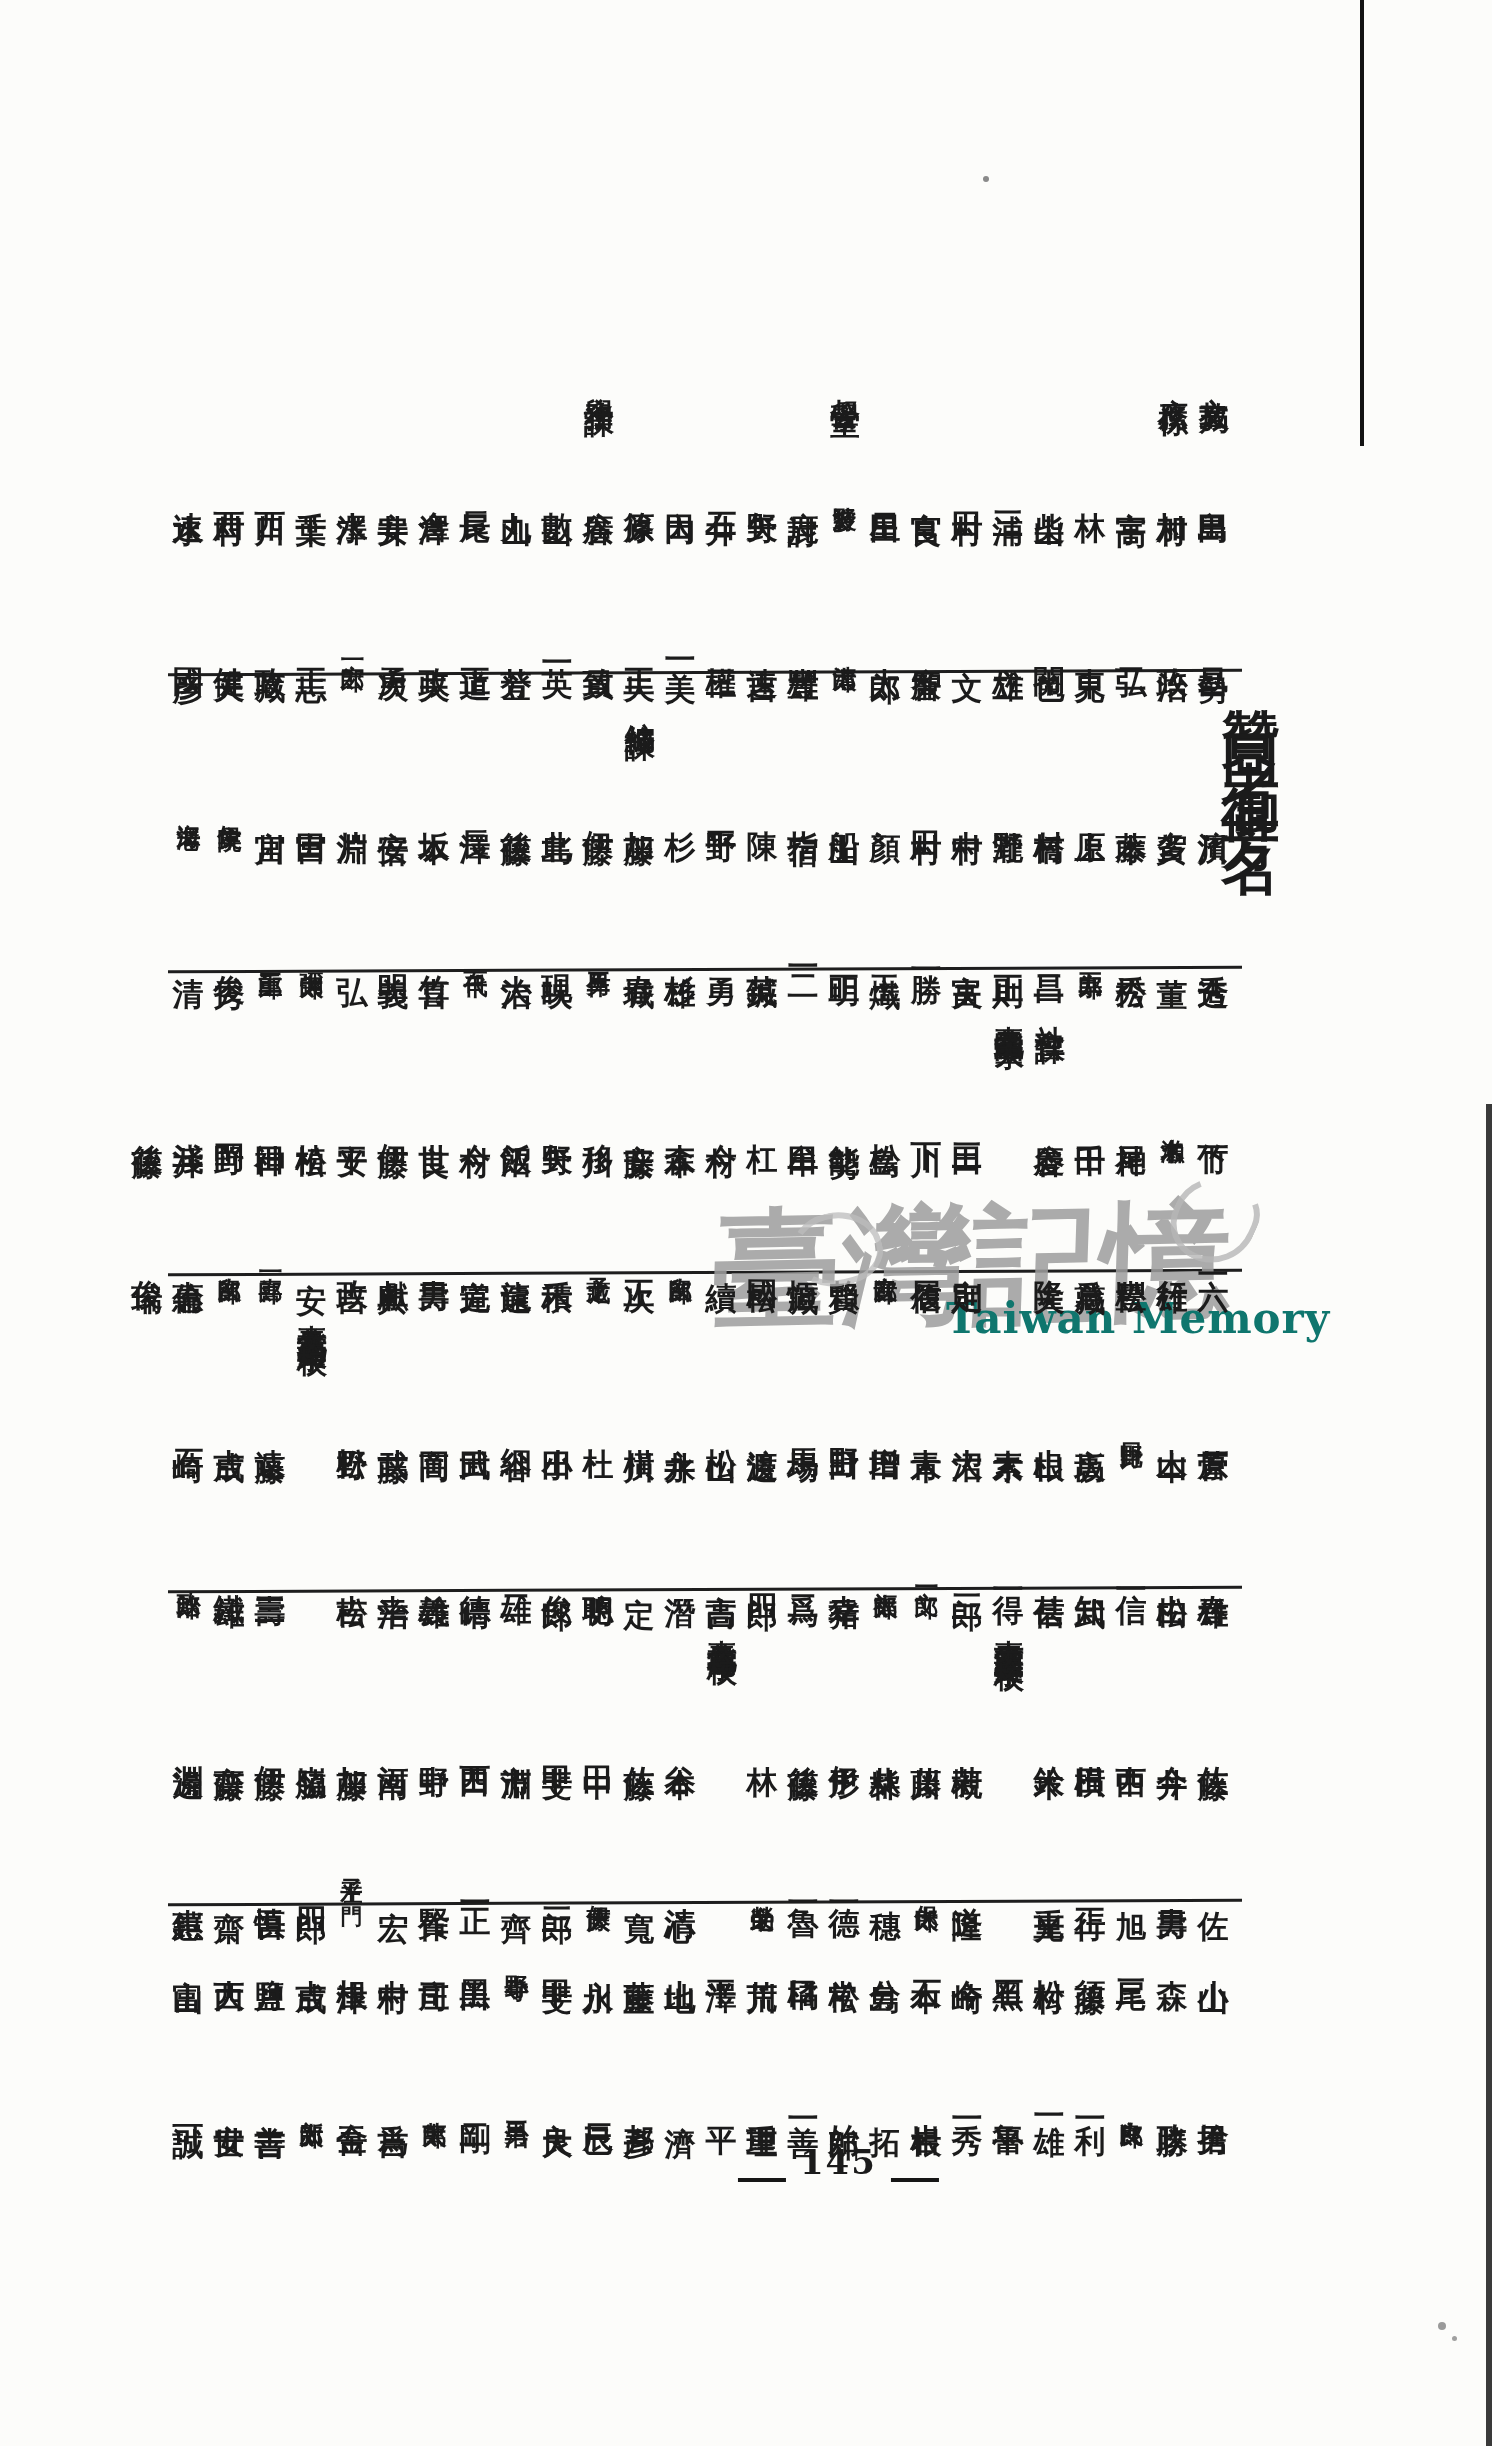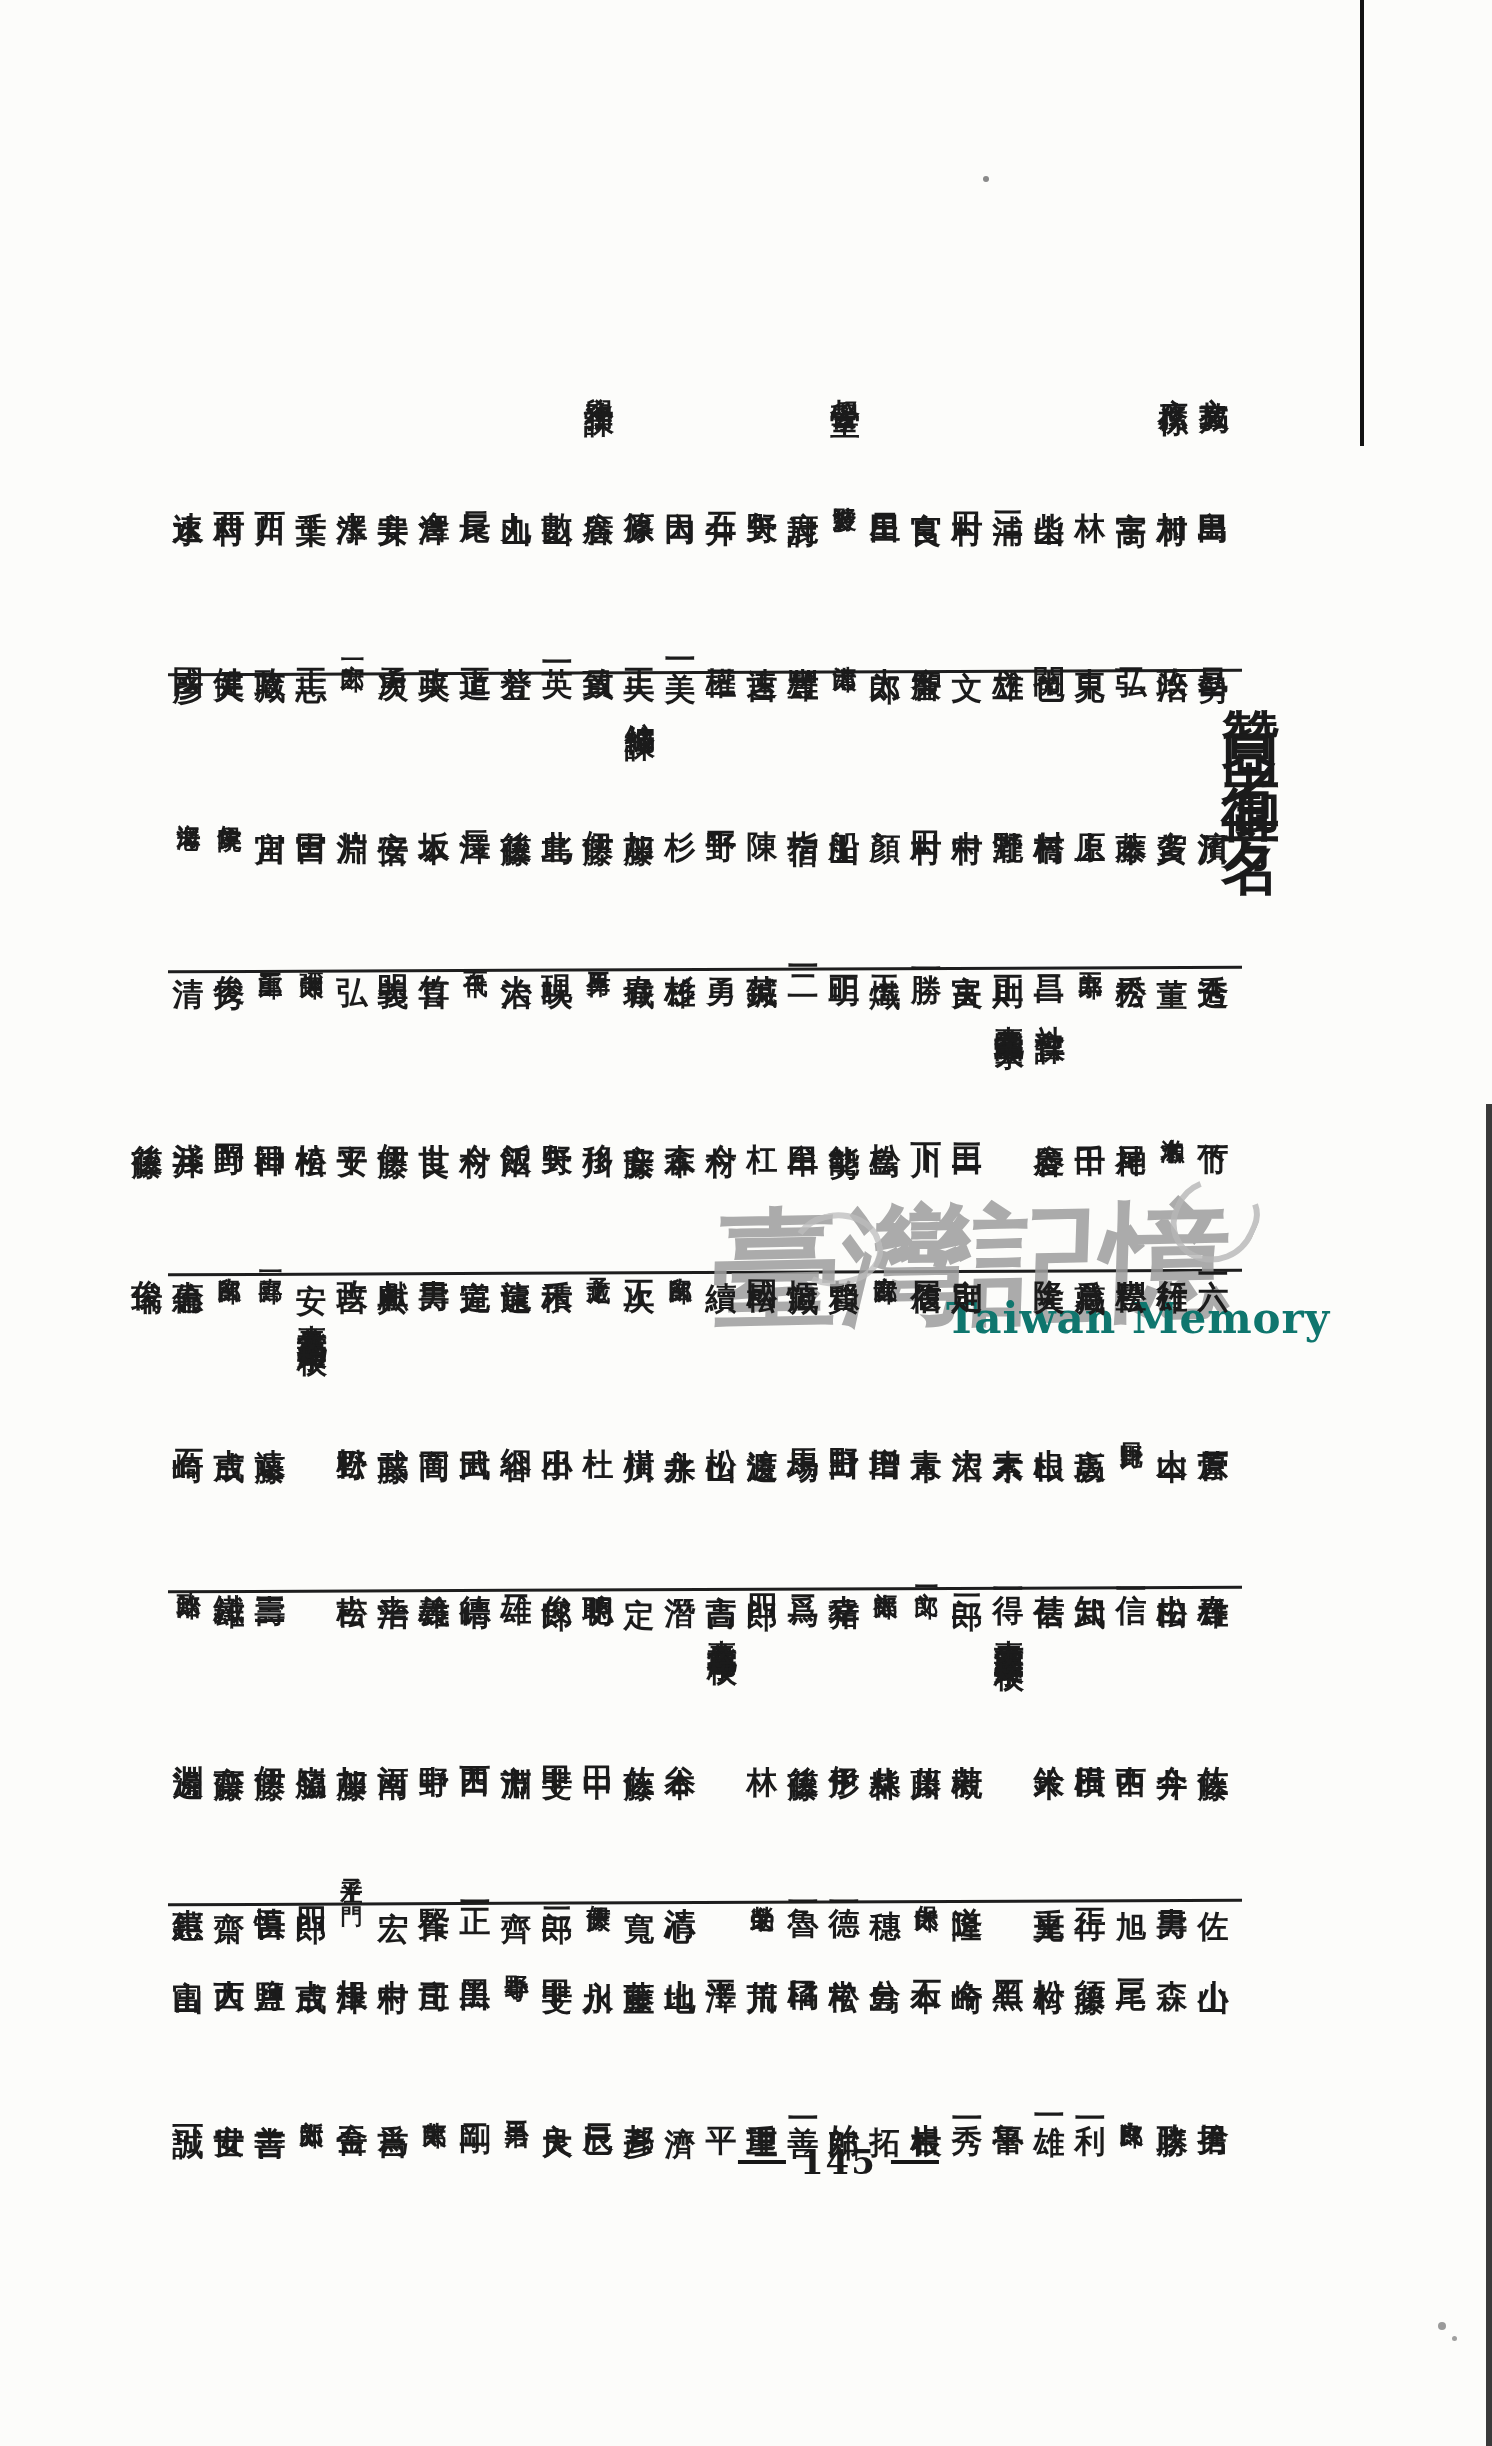--- a/index.html
+++ b/index.html
@@ -63,21 +63,21 @@
     position:absolute; top:1180px; left:712px; z-index:1;
     color:#9e9e9e; font-size:128px; font-weight:bold; letter-spacing:2px;
     transform:rotate(-1.2deg) skewX(-3deg); opacity:.85; white-space:nowrap;
   }
   .wm-latin {
     position:absolute; top:1294px; left:946px; z-index:1;
     color:#0f766e; font-size:42px; letter-spacing:1px; white-space:nowrap;font-weight:bold;
   }
 
   
-  .pageno { position:absolute; top:2142px; left:50%; transform:translateX(-4%); display:flex; align-items:center; gap:14px; z-index:2; }
+  .pageno { position:absolute; top:2142px; left:50%; transform:translateX(-4%); display:flex; align-items:flex-end; gap:14px; z-index:2; }
   .pageno .dash { width:48px; height:4px; background:#161616; }
   .pageno .num { font-size:34px; font-weight:bold; letter-spacing:2px; }
 
   
   .caption {
     position:absolute; top:2292px; left:50%; transform:translateX(-50%);
     font-size:38px; font-weight:bold; letter-spacing:13px; color:#454545; white-space:nowrap; z-index:2;
   }
 
   

